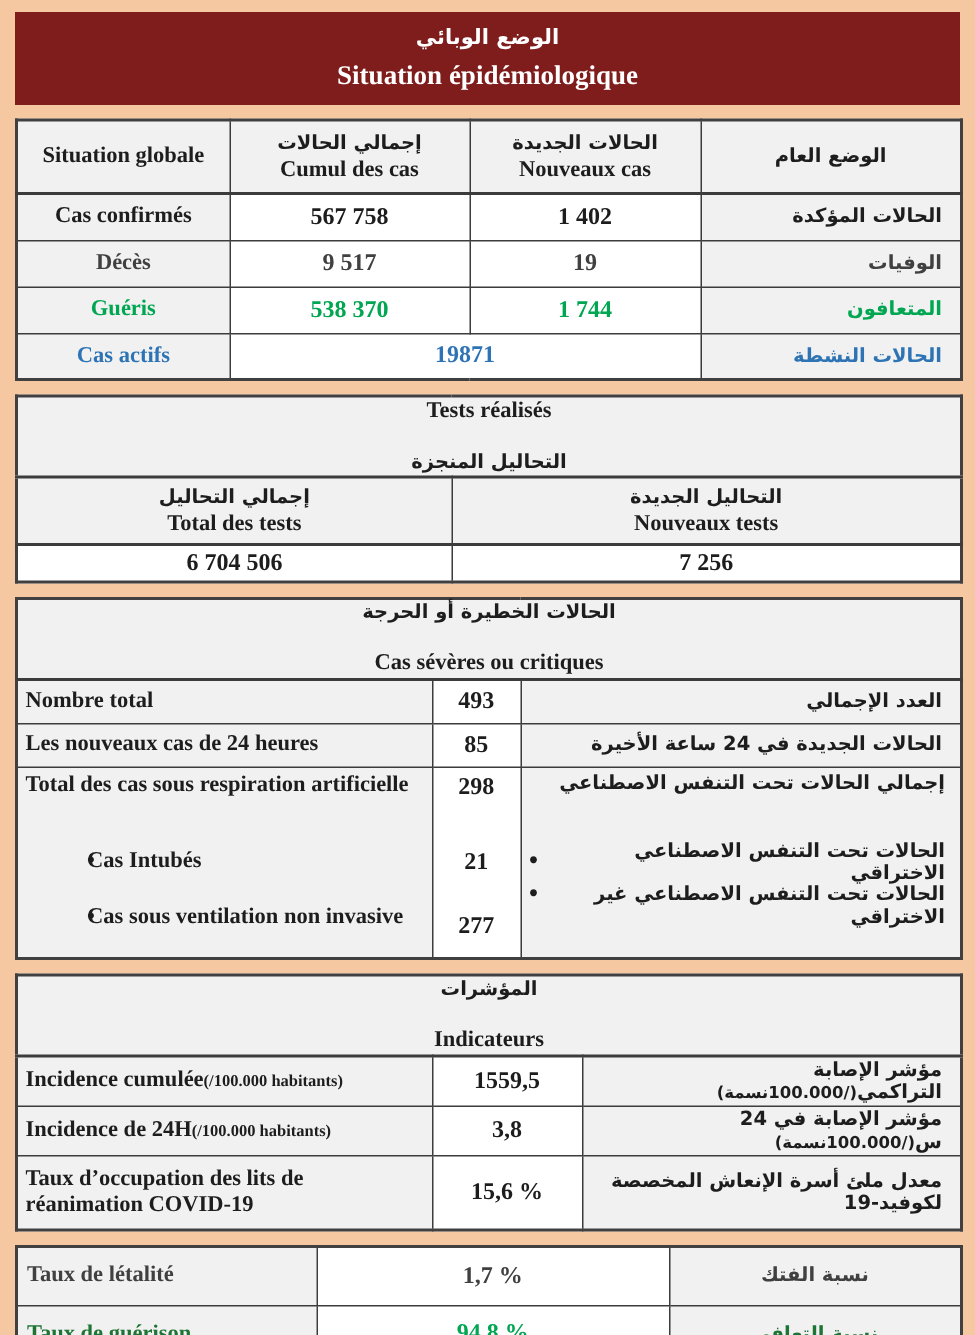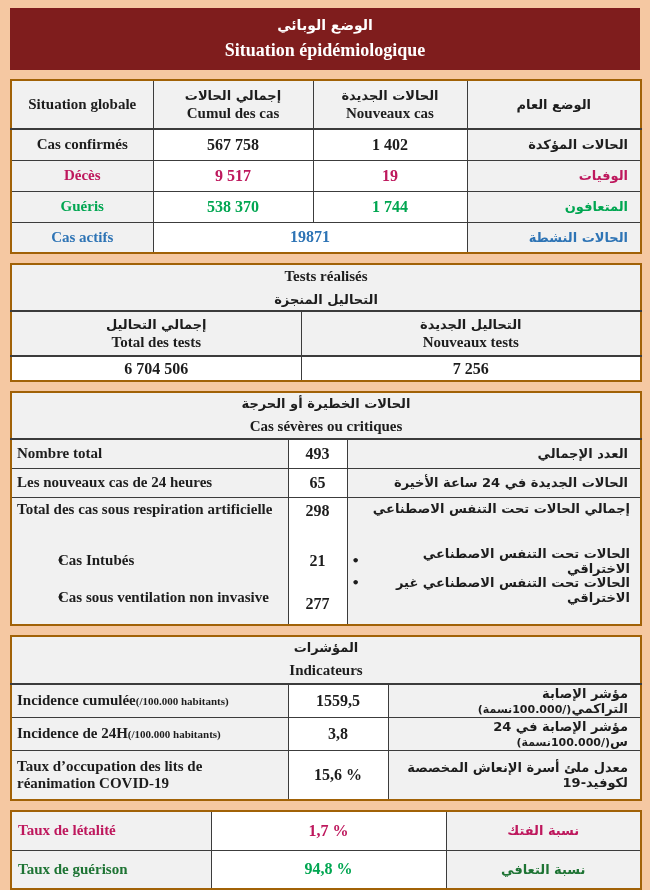--- a/index.html
+++ b/index.html
@@ -20,38 +20,38 @@
     justify-content: center; align-items: center;
     gap: 7px; color: #fff; margin-bottom: 9px;
   }
   .banner .b-ar { font-size: 14px; }
   .banner .b-fr { font-size: 18px; }
 
   
   table {
     width: 630px; border-collapse: collapse;
     background: #F1F1F1; margin-bottom: 9px;
-    border: 2px solid #a16207; table-layout: fixed;
+    border: 2px solid #404040; table-layout: fixed;
   }
   td {
     border: 1px solid #3c3c3c;
     font-size: 15px; font-weight: bold;
     padding: 1px 4px; vertical-align: middle;
   }
   .center { text-align: center; }
   .white { background: #ffffff; font-family: Liberation Serif, serif; }
   .num { font-size: 16px; }
   .small { font-size: 11px; font-weight: bold; }
   .ar { font-family: "DejaVu Sans", "Liberation Serif", sans-serif; font-size: 13px; font-weight: bold; }
   .arcell { direction: rtl; text-align: right; padding-right: 12px; }
   .ttl td { border-bottom-width: 2px; }
-  .ttl .line2 { margin-top: 7px; }
-
-  
-  .red  { color: #be185d; }
+  .ttl .line2 { margin-top: 18px; }
+
+  
+  .red  { color: #404040; }
   .green{ color: #00A651; }
   .dgreen{ color: #1E7434; margin-left: 32px; }
   .blue { color: #2E74B5; }
 
   
   .t1 .hrow td { height: 49px; border-bottom-width: 2px; }
   .t1 .drow td { height: 31px; }
   .t1 .hrow .line2 { margin-top: 2px; }
 
   
@@ -191,21 +191,21 @@
         <div class="line2">Cas sévères ou critiques</div>
       </td>
     </tr>
     <tr class="r1">
       <td class="label">Nombre total</td>
       <td class="center white num">493</td>
       <td class="arcell ar">العدد الإجمالي</td>
     </tr>
     <tr class="r2">
       <td class="label">Les nouveaux cas de 24 heures</td>
-      <td class="center white num">65</td>
+      <td class="center white num">85</td>
       <td class="arcell ar">الحالات الجديدة في 24 ساعة الأخيرة</td>
     </tr>
     <tr class="resp">
       <td class="label">
         <div class="sub sub1">
               <span>Total des cas sous respiration artificielle</span>
             </div>
         <div class="sub sub2 bullet-fr">
               <span>Cas Intubés</span>
             </div>

